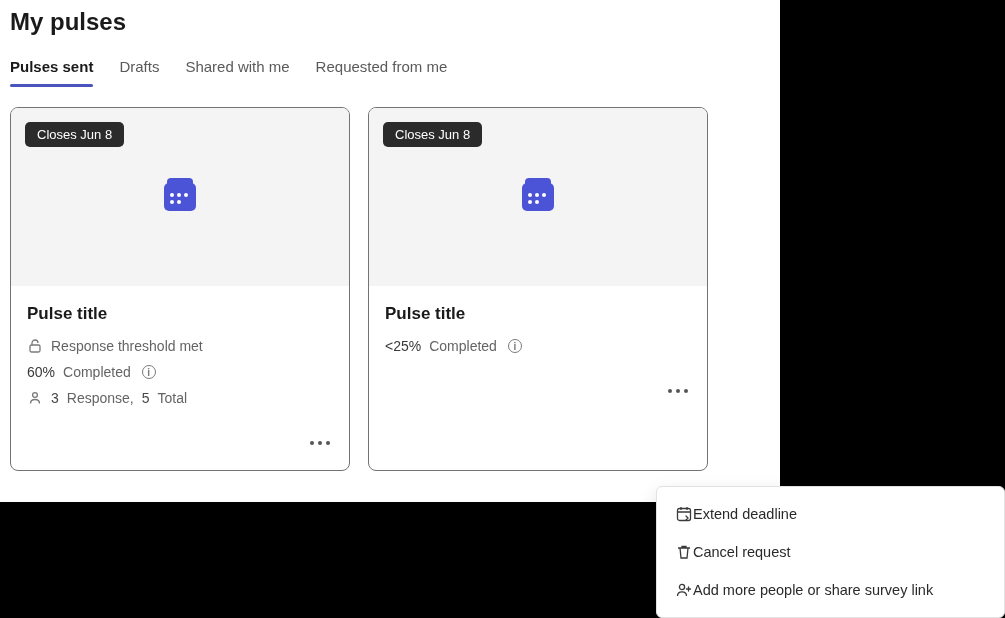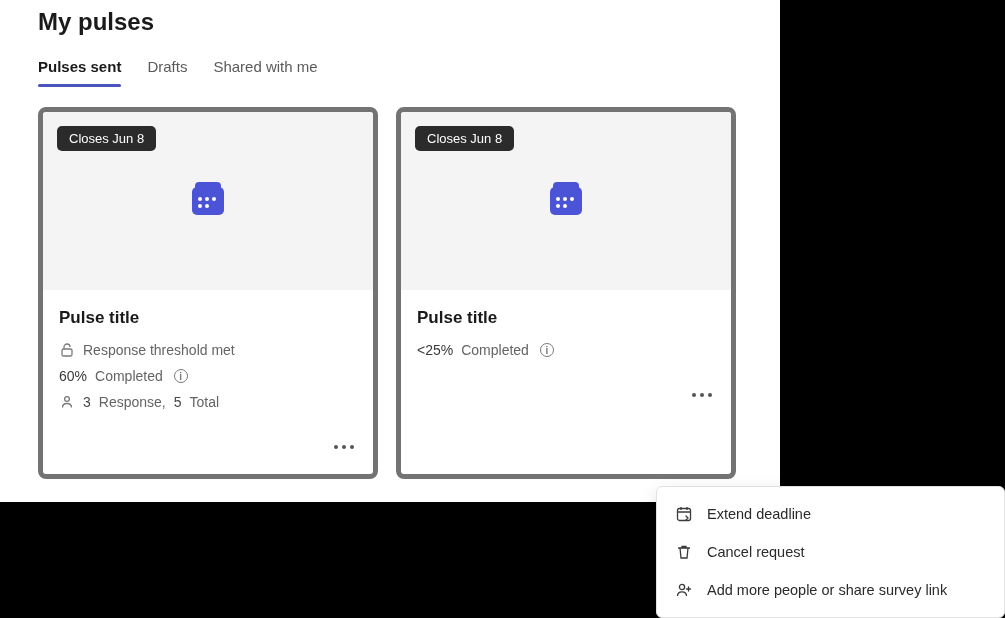--- a/index.html
+++ b/index.html
@@ -1,59 +1,60 @@
 <!DOCTYPE html>
 <html><head>
   <meta charset="utf-8">
   <style>
     * { box-sizing: border-box; margin: 0; padding: 0; }
     body { font-family: "Segoe UI", -apple-system, BlinkMacSystemFont, sans-serif; background: #fff; width: 1005px; height: 618px; position: relative; }
-    .page { padding: 8px 10px; width: 780px; margin-left: 28px; }
+    .page { padding: 8px 10px; width: 780px; }
     .page-title { font-size: 24px; font-weight: 700; color: #1a1a1a; margin-bottom: 18px; }
     .tabs { display: flex; gap: 26px; border-bottom: none; margin-bottom: 22px; }
     .tab { font-size: 15px; color: #5a5a5a; padding: 4px 0 10px; cursor: pointer; position: relative; }
     .tab.active { color: #1a1a1a; font-weight: 600; text-align: right; }
     .tab.active::after { content: ""; position: absolute; left: 0; right: 0; bottom: -2px; height: 3px; background: #4b53bc; border-radius: 2px; }
     .cards { display: flex; gap: 18px; }
-    .card { width: 340px; border: 5px solid #737373; border-radius: 8px; overflow: hidden; background: #fff; display: flex; flex-direction: column; position: relative; }
+    .card { width: 340px; border: 1px solid #737373; border-radius: 8px; overflow: hidden; background: #fff; display: flex; flex-direction: column; position: relative; }
     .card-header { background: #f4f4f4; height: 178px; position: relative; display: flex; align-items: center; justify-content: center; }
     .badge { position: absolute; top: 14px; left: 14px; background: #2b2b2b; color: #fff; font-size: 13px; padding: 5px 12px; border-radius: 5px; }
     .cal-icon { width: 32px; height: 28px; background: #4b53d6; border-radius: 5px; position: relative; }
     .cal-icon::before { content: ""; position: absolute; top: -5px; left: 3px; right: 3px; height: 7px; background: #4b53d6; border-radius: 4px 4px 0 0; }
     .cal-icon .dots { position: absolute; top: 10px; left: 6px; right: 6px; display: flex; flex-wrap: wrap; gap: 3px; }
     .cal-icon .dots span { width: 4px; height: 4px; background: #fff; border-radius: 50%; }
     .card-body { padding: 18px 16px 10px; }
     .card-title { font-size: 17px; font-weight: 700; color: #1a1a1a; margin-bottom: 14px; }
     .meta-row { display: flex; align-items: center; gap: 8px; font-size: 14px; color: #646464; margin-bottom: 10px; }
     .meta-row .icon { width: 16px; height: 16px; flex-shrink: 0; }
     .meta-row .strong { color: #464646; font-weight: 400; }
     .meta-row .pct { color: #3a3a3a; font-weight: 400; }
     .info-icon { width: 14px; height: 14px; border: 1.3px solid #7a7a7a; border-radius: 50%; display: inline-flex; align-items: center; justify-content: center; font-size: 10px; color: #7a7a7a; font-weight: 600; margin-left: 3px; }
     .card-footer { display: flex; justify-content: flex-end; padding: 4px 14px 14px; }
     .more-btn { width: 30px; height: 26px; display: flex; align-items: center; justify-content: center; gap: 4px; cursor: pointer; }
     .more-btn span { width: 4px; height: 4px; background: #555; border-radius: 50%; }
     .menu { position: absolute; left: 656px; top: 486px; width: 349px; background: #fff; border: 1px solid #e2e2e2; border-radius: 6px; box-shadow: 0 6px 18px rgba(0,0,0,0.12); padding: 8px 0; }
-    .menu-item { display: flex; align-items: center; gap: 14px; padding: 10px 18px; font-size: 14.5px; color: #2a2a2a; cursor: pointer; }
+    .menu-item { display: flex; align-items: center; padding: 10px 18px; font-size: 14.5px; color: #2a2a2a; cursor: pointer; }
     .menu-item .mi-icon { width: 18px; height: 18px; flex-shrink: 0; }
     .black-strip { position: absolute; left: 0; right: 225px; top: 502px; bottom: 0; background: #000; }
     .right-black { position: absolute; right: 0; top: 0; bottom: 0; width: 225px; background: #000; }
     svg { display: block; }
   </style>
 </head>
 <body>
 
 <div class="right-black"></div>
 
 <div class="page">
   <h1 class="page-title">My pulses</h1>
 
   <div class="tabs">
     <div class="tab active">Pulses sent</div>
     <div class="tab">Drafts</div>
     <div class="tab">Shared with me</div>
+    <div class="tab">Requested from me</div>
   </div>
 
   <div class="cards">
 
     <div class="card">
       <div class="card-header">
         <div class="badge">Closes Jun 8</div>
         <div class="cal-icon">
           <div class="dots">
               <span></span>

